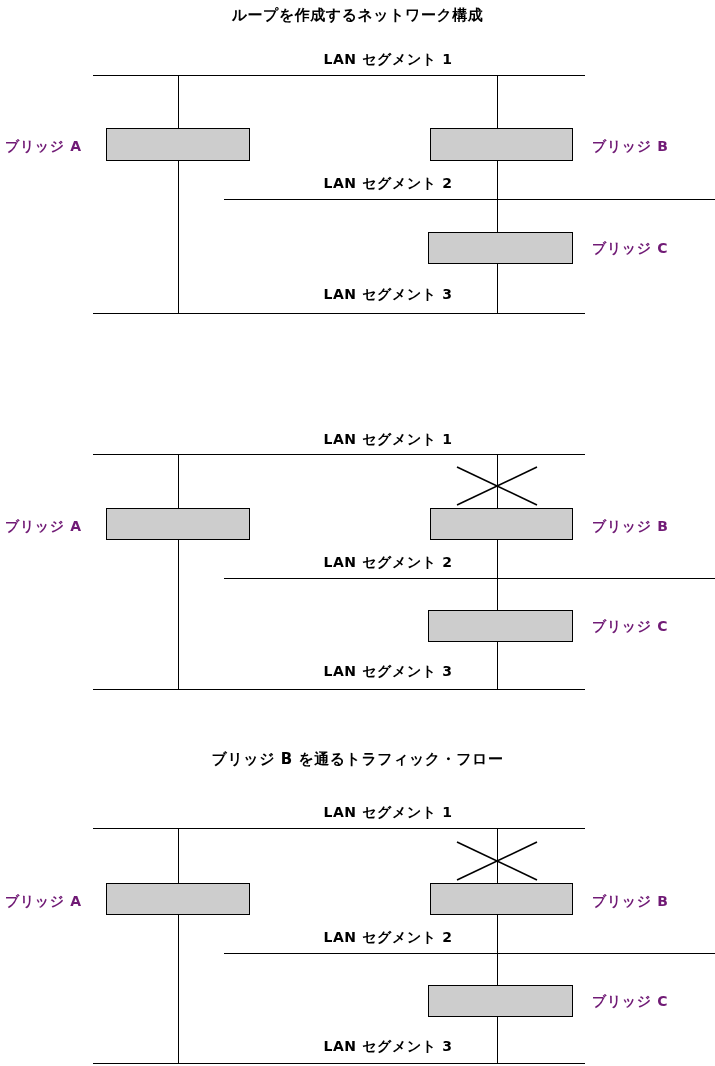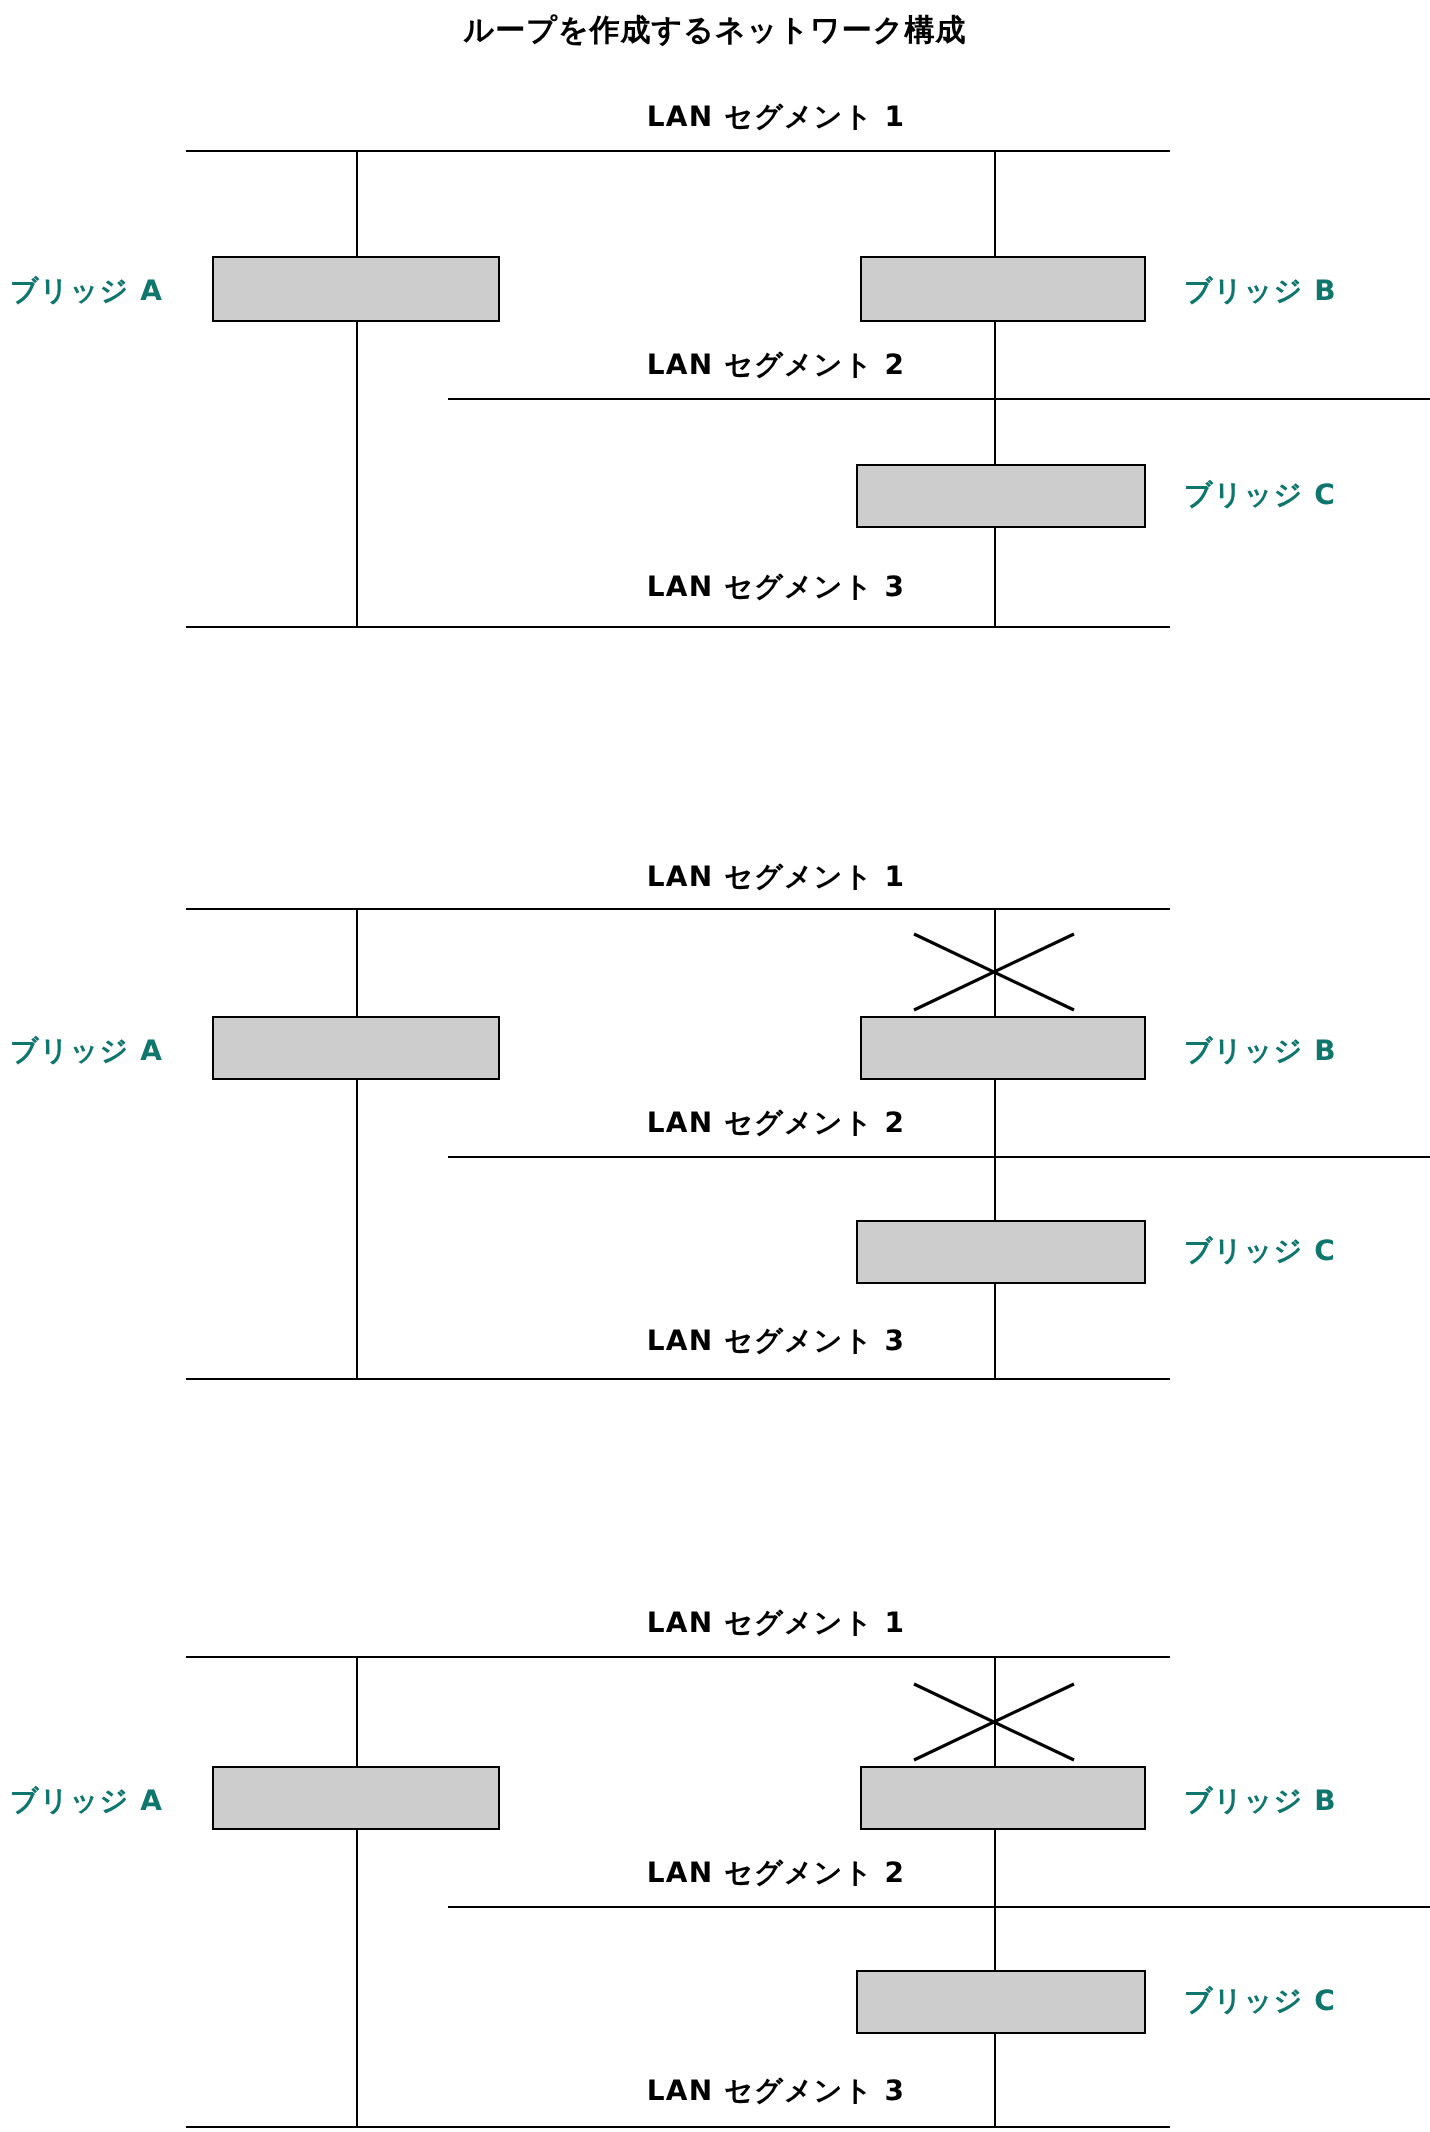--- a/index.html
+++ b/index.html
@@ -56,21 +56,21 @@
     background: #cdcdcd;
     border: 1.6px solid #000000;
     box-sizing: border-box;
   }
   .bridge-label {
     position: absolute;
     font-size: 14px;
     line-height: 16px;
     letter-spacing: 0.6px;
     white-space: nowrap;
-    color: #0f766e;
+    color: #701a75;
   }
   .x-mark {
     position: absolute;
     overflow: visible;
   }
   .x-mark line {
     stroke: #000000;
     stroke-width: 1.6;
   }
 </style>
@@ -134,20 +134,21 @@
 
   <div class="bridge-box" style="left:428px; top:255px; width:145px; height:32px;"></div>
   <div class="bridge-label" style="left:592px; top:263px;">ブリッジ C</div>
 
   <div class="seg-label" style="left:188px; top:308px; width:400px;">LAN セグメント 3</div>
   <div class="seg-line" style="left:93px; top:334px; width:492px;"></div>
 </div>
 
 <div class="panel" style="top:730px; height:336px;">
 
+  <div class="panel-title" style="top:20px;">ブリッジ B を通るトラフィック・フロー</div>
 
   <div class="seg-label" style="left:188px; top:74px; width:400px;">LAN セグメント 1</div>
   <div class="seg-line" style="left:93px; top:98px; width:492px;"></div>
 
   <div class="vline" style="left:178px; top:98px; height:55px;"></div>
   <div class="vline" style="left:178px; top:184px; height:150px;"></div>
   <div class="vline" style="left:497px; top:98px; height:55px;"></div>
   <div class="vline" style="left:497px; top:184px; height:72px;"></div>
   <div class="vline" style="left:497px; top:287px; height:47px;"></div>
 

